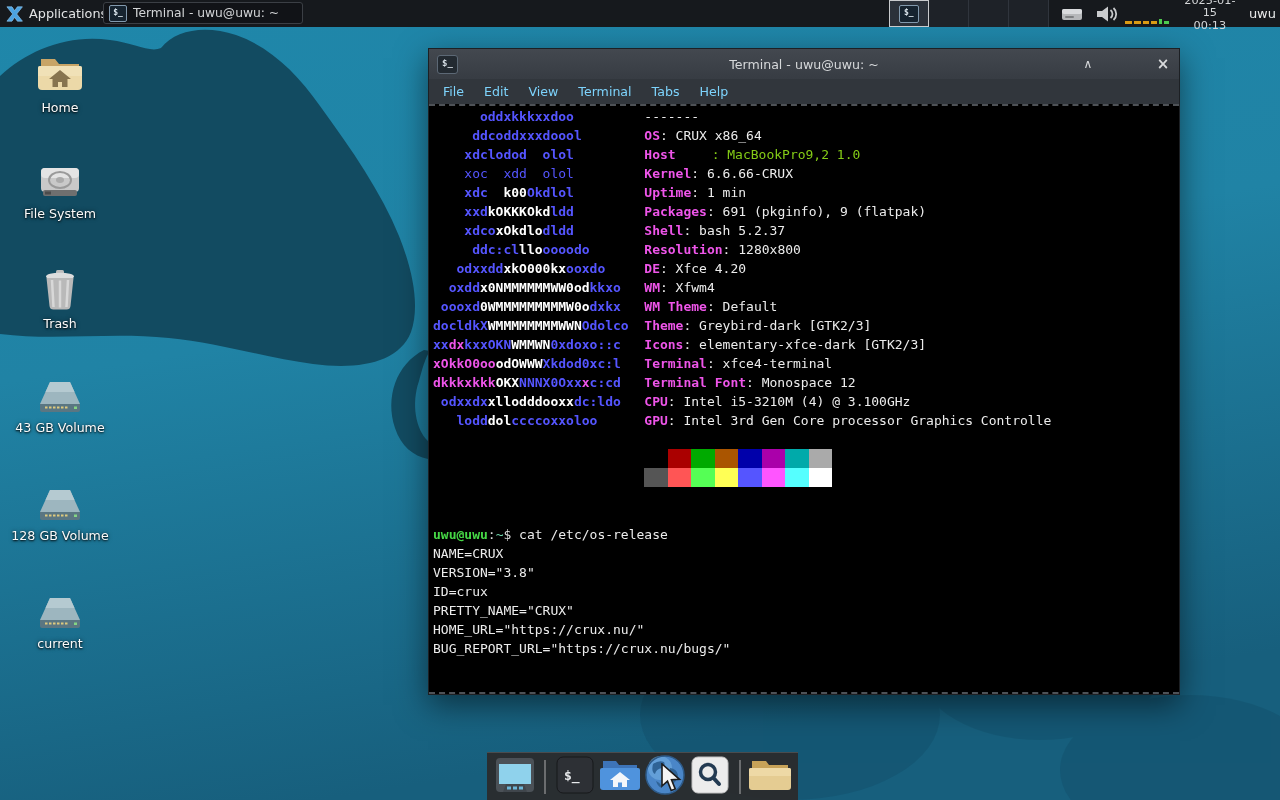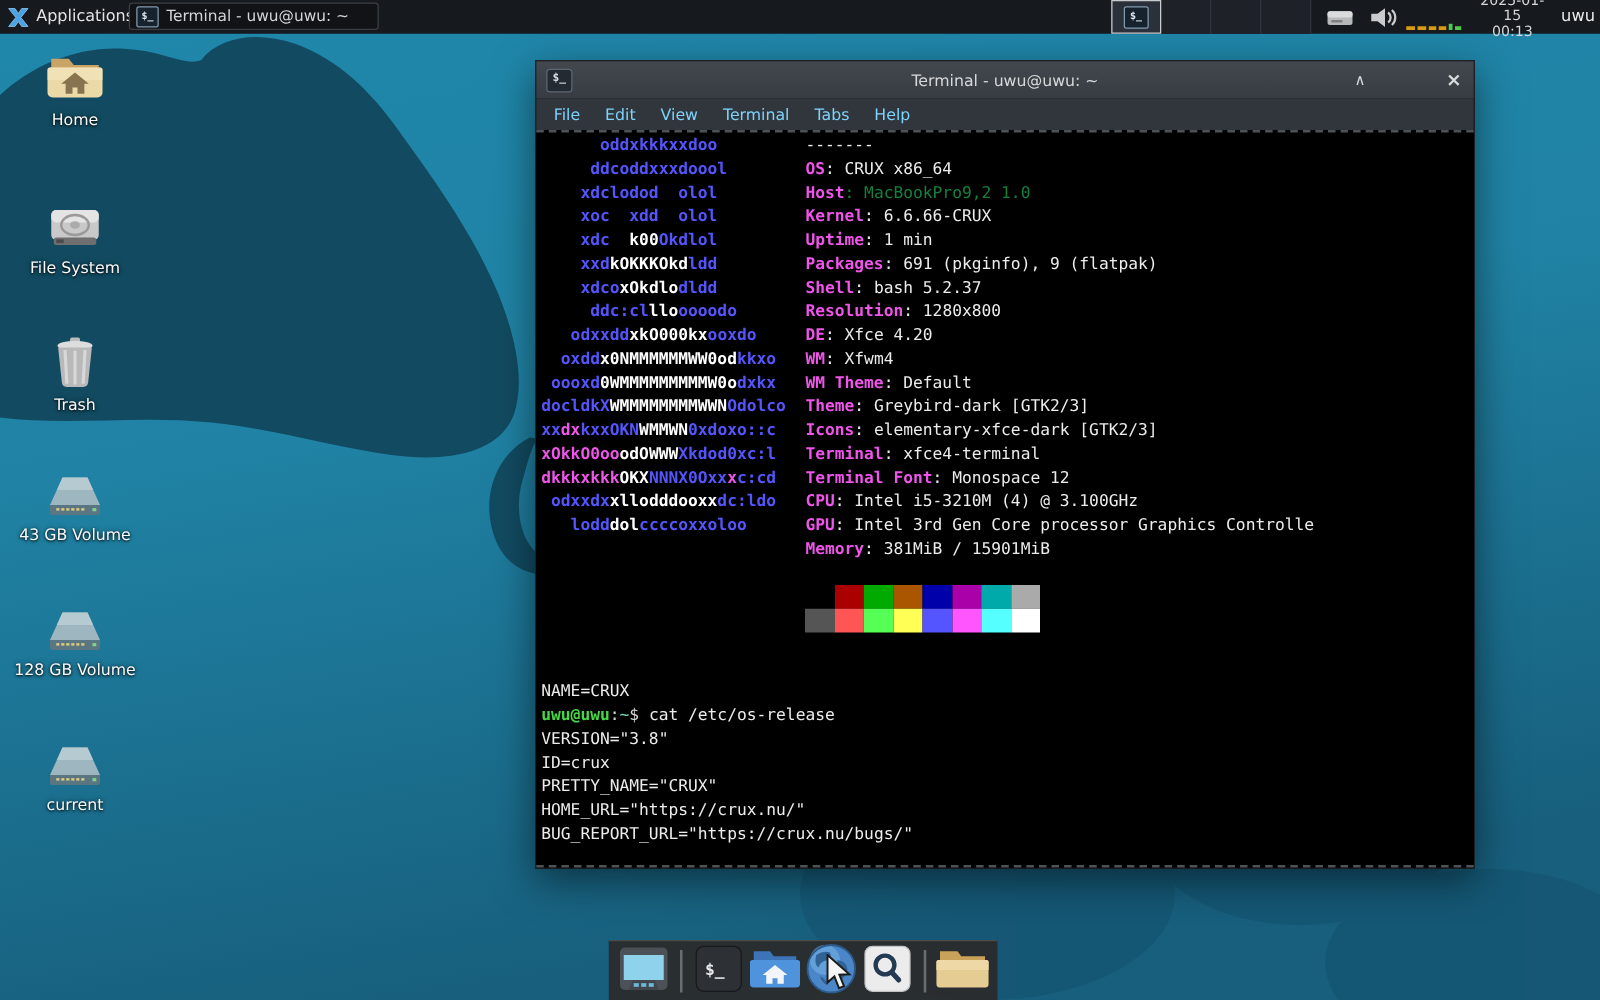--- a/index.html
+++ b/index.html
@@ -84,21 +84,21 @@
                C416,430 411,404 419,381 C422,370 425,358 430,351 Z"></path>
       <g opacity="0.13" fill="#06293a">
         <ellipse cx="790" cy="715" rx="150" ry="85"></ellipse>
         <ellipse cx="1040" cy="670" rx="120" ry="70"></ellipse>
         <ellipse cx="1190" cy="770" rx="130" ry="75"></ellipse>
       </g>
     </g>
   </svg>
 
   <div id="desktop-icons">
-      <div class="dicon" style="top: 40px;"><span><svg width="48" height="44" viewBox="0 0 48 44">
+      <div class="dicon" style="top: 52px;"><span><svg width="48" height="44" viewBox="0 0 48 44">
     <path d="M5,7 h14 l4,5 h20 v8 H5 Z" fill="#c8a567"></path>
     <path d="M4,14 h40 a2,2 0 0 1 2,2 v18 a4,4 0 0 1 -4,4 H6 a4,4 0 0 1 -4,-4 V16 a2,2 0 0 1 2,-2 Z" fill="#ecd9a8"></path>
     <path d="M4,14 h40 a2,2 0 0 1 2,2 v8 H2 v-8 a2,2 0 0 1 2,-2 Z" fill="#f2e4bd" opacity=".7"></path>
     <path d="M24,18 L13,27 h3.5 v8 h5.5 v-5 h4 v5 h5.5 v-8 H35 Z" fill="#87744f"></path>
   </svg></span>
                <div class="label">Home</div></div>
       <div class="dicon" style="top: 160px;"><span><svg width="48" height="42" viewBox="0 0 48 42">
     <rect x="5" y="8" width="38" height="24" rx="4" fill="#c9c9c9"></rect>
     <rect x="5" y="8" width="38" height="10" rx="4" fill="#e4e4e4"></rect>
     <ellipse cx="24" cy="20" rx="11" ry="8" fill="none" stroke="#9a9a9a" stroke-width="2"></ellipse>
@@ -227,43 +227,42 @@
         <span class="menu-item">File</span>
         <span class="menu-item">Edit</span>
         <span class="menu-item">View</span>
         <span class="menu-item">Terminal</span>
         <span class="menu-item">Tabs</span>
         <span class="menu-item">Help</span>
       </div>
     <div id="term-content">
         <div class="trow"><span style="color: rgb(85, 85, 255); font-weight: bold;">      oddxkkkxxdoo</span><span class="tinfo"><span style="color: rgb(236, 236, 236);">-------</span></span></div>
         <div class="trow"><span style="color: rgb(85, 85, 255); font-weight: bold;">     ddcoddxxxdoool</span><span class="tinfo"><span style="color: rgb(239, 85, 234); font-weight: bold;">OS</span><span style="color: rgb(236, 236, 236); text-align: right;">: CRUX x86_64</span></span></div>
-        <div class="trow"><span style="color: rgb(85, 85, 255); font-weight: bold;">    xdclodod  olol</span><span class="tinfo"><span style="color: rgb(239, 85, 234); font-weight: bold;">Host</span><span style="color: #15803d;">: MacBookPro9,2 1.0</span></span></div>
-        <div class="trow"><span style="color: rgb(85, 85, 255); font-weight: bold;">    xoc  xdd  olol</span><span class="tinfo"><span style="color: rgb(239, 85, 234); font-weight: bold;">Kernel</span><span style="color: rgb(236, 236, 236);">: 6.6.66-CRUX</span></span></div>
+        <div class="trow"><span style="color: rgb(85, 85, 255); font-weight: bold;">    xdclodod  olol</span><span class="tinfo"><span style="color: rgb(239, 85, 234); font-weight: bold;">Host</span><span style="color: #84cc16; margin-left: 36px;">: MacBookPro9,2 1.0</span></span></div>
+        <div class="trow"><span style="color: rgb(85, 85, 255); font-weight: normal;">    xoc  xdd  olol</span><span class="tinfo"><span style="color: rgb(239, 85, 234); font-weight: bold;">Kernel</span><span style="color: rgb(236, 236, 236);">: 6.6.66-CRUX</span></span></div>
         <div class="trow"><span style="color: rgb(85, 85, 255); font-weight: bold;">    xdc  </span><span style="color: rgb(255, 255, 255); font-weight: bold;">k00</span><span style="color: rgb(85, 85, 255); font-weight: bold;">Okdlol</span><span class="tinfo"><span style="color: rgb(239, 85, 234); font-weight: bold;">Uptime</span><span style="color: rgb(236, 236, 236);">: 1 min</span></span></div>
         <div class="trow"><span style="color: rgb(85, 85, 255); font-weight: bold;">    xxd</span><span style="color: rgb(255, 255, 255); font-weight: bold;">kOKKKOkd</span><span style="color: rgb(85, 85, 255); font-weight: bold;">ldd</span><span class="tinfo"><span style="color: rgb(239, 85, 234); font-weight: bold;">Packages</span><span style="color: rgb(236, 236, 236);">: 691 (pkginfo), 9 (flatpak)</span></span></div>
         <div class="trow"><span style="color: rgb(85, 85, 255); font-weight: bold;">    xdco</span><span style="color: rgb(255, 255, 255); font-weight: bold;">xOkdlo</span><span style="color: rgb(85, 85, 255); font-weight: bold;">dldd</span><span class="tinfo"><span style="color: rgb(239, 85, 234); font-weight: bold;">Shell</span><span style="color: rgb(236, 236, 236);">: bash 5.2.37</span></span></div>
         <div class="trow"><span style="color: rgb(85, 85, 255); font-weight: bold;">     ddc:cl</span><span style="color: rgb(255, 255, 255); font-weight: bold;">llo</span><span style="color: rgb(85, 85, 255); font-weight: bold;">oooodo</span><span class="tinfo"><span style="color: rgb(239, 85, 234); font-weight: bold;">Resolution</span><span style="color: rgb(236, 236, 236);">: 1280x800</span></span></div>
         <div class="trow"><span style="color: rgb(85, 85, 255); font-weight: bold;">   odxxdd</span><span style="color: rgb(255, 255, 255); font-weight: bold;">xkO000kx</span><span style="color: rgb(85, 85, 255); font-weight: bold;">ooxdo</span><span class="tinfo"><span style="color: rgb(239, 85, 234); font-weight: bold;">DE</span><span style="color: rgb(236, 236, 236);">: Xfce 4.20</span></span></div>
         <div class="trow"><span style="color: rgb(85, 85, 255); font-weight: bold;">  oxdd</span><span style="color: rgb(255, 255, 255); font-weight: bold;">x0NMMMMMMWW0od</span><span style="color: rgb(85, 85, 255); font-weight: bold;">kkxo</span><span class="tinfo"><span style="color: rgb(239, 85, 234); font-weight: bold;">WM</span><span style="color: rgb(236, 236, 236);">: Xfwm4</span></span></div>
         <div class="trow"><span style="color: rgb(85, 85, 255); font-weight: bold;"> oooxd</span><span style="color: rgb(255, 255, 255); font-weight: bold;">0WMMMMMMMMMW0o</span><span style="color: rgb(85, 85, 255); font-weight: bold;">dxkx</span><span class="tinfo"><span style="color: rgb(239, 85, 234); font-weight: bold;">WM Theme</span><span style="color: rgb(236, 236, 236);">: Default</span></span></div>
         <div class="trow"><span style="color: rgb(85, 85, 255); font-weight: bold;">docldkX</span><span style="color: rgb(255, 255, 255); font-weight: bold;">WMMMMMMMMWWN</span><span style="color: rgb(85, 85, 255); font-weight: bold;">Odolco</span><span class="tinfo"><span style="color: rgb(239, 85, 234); font-weight: bold;">Theme</span><span style="color: rgb(236, 236, 236);">: Greybird-dark [GTK2/3]</span></span></div>
         <div class="trow"><span style="color: rgb(85, 85, 255); font-weight: bold;">xx</span><span style="color: rgb(239, 85, 234); font-weight: bold;">dx</span><span style="color: rgb(85, 85, 255); font-weight: bold;">kxxOKN</span><span style="color: rgb(255, 255, 255); font-weight: bold;">WMMWN</span><span style="color: rgb(85, 85, 255); font-weight: bold;">0xdoxo::c</span><span class="tinfo"><span style="color: rgb(239, 85, 234); font-weight: bold;">Icons</span><span style="color: rgb(236, 236, 236);">: elementary-xfce-dark [GTK2/3]</span></span></div>
         <div class="trow"><span style="color: rgb(239, 85, 234); font-weight: bold;">xOkkO0oo</span><span style="color: rgb(255, 255, 255); font-weight: bold;">odOWWW</span><span style="color: rgb(85, 85, 255); font-weight: bold;">Xkdod0xc:l</span><span class="tinfo"><span style="color: rgb(239, 85, 234); font-weight: bold;">Terminal</span><span style="color: rgb(236, 236, 236);">: xfce4-terminal</span></span></div>
         <div class="trow"><span style="color: rgb(239, 85, 234); font-weight: bold;">dkkkxkkk</span><span style="color: rgb(255, 255, 255); font-weight: bold;">OKX</span><span style="color: rgb(85, 85, 255); font-weight: bold;">NNNX0Oxx</span><span style="color: rgb(239, 85, 234); font-weight: bold;">x</span><span style="color: rgb(85, 85, 255); font-weight: bold;">c:cd</span><span class="tinfo"><span style="color: rgb(239, 85, 234); font-weight: bold;">Terminal Font</span><span style="color: rgb(236, 236, 236);">: Monospace 12</span></span></div>
         <div class="trow"><span style="color: rgb(85, 85, 255); font-weight: bold;"> odxxdx</span><span style="color: rgb(255, 255, 255); font-weight: bold;">xllodddooxx</span><span style="color: rgb(85, 85, 255); font-weight: bold;">dc:ldo</span><span class="tinfo"><span style="color: rgb(239, 85, 234); font-weight: bold;">CPU</span><span style="color: rgb(236, 236, 236);">: Intel i5-3210M (4) @ 3.100GHz</span></span></div>
         <div class="trow"><span style="color: rgb(85, 85, 255); font-weight: bold;">   lodd</span><span style="color: rgb(255, 255, 255); font-weight: bold;">dol</span><span style="color: rgb(85, 85, 255); font-weight: bold;">ccccoxxoloo</span><span class="tinfo"><span style="color: rgb(239, 85, 234); font-weight: bold;">GPU</span><span style="color: rgb(236, 236, 236);">: Intel 3rd Gen Core processor Graphics Controlle</span></span></div>
-        <div class="trow"><span class="tinfo"><span style="color: rgb(239, 85, 234); font-weight: bold;">Memory</span><span style="color: rgb(236, 236, 236);">: 381MiB / 15901MiB</span></span></div>
         <div class="trow"></div>
         <div class="trow"><span class="tinfo"><span class="pblock" style="background: rgb(0, 0, 0);"></span><span class="pblock" style="background: rgb(170, 0, 0);"></span><span class="pblock" style="background: rgb(0, 170, 0);"></span><span class="pblock" style="background: rgb(170, 85, 0);"></span><span class="pblock" style="background: rgb(0, 0, 170);"></span><span class="pblock" style="background: rgb(170, 0, 170);"></span><span class="pblock" style="background: rgb(0, 170, 170);"></span><span class="pblock" style="background: rgb(170, 170, 170);"></span></span></div>
         <div class="trow"><span class="tinfo"><span class="pblock" style="background: rgb(85, 85, 85);"></span><span class="pblock" style="background: rgb(255, 85, 85);"></span><span class="pblock" style="background: rgb(85, 255, 85);"></span><span class="pblock" style="background: rgb(255, 255, 85);"></span><span class="pblock" style="background: rgb(85, 85, 255);"></span><span class="pblock" style="background: rgb(255, 85, 255);"></span><span class="pblock" style="background: rgb(85, 255, 255);"></span><span class="pblock" style="background: rgb(255, 255, 255);"></span></span></div>
         <div class="trow"></div>
         <div class="trow"></div>
+        <div class="trow"><span style="color: rgb(70, 216, 70); font-weight: bold;">uwu@uwu</span><span style="color: rgb(216, 216, 216);">:</span><span style="color: rgb(111, 217, 174);">~</span><span style="color: rgb(216, 216, 216);">$ </span><span style="color: rgb(236, 236, 236);">cat /etc/os-release</span></div>
         <div class="trow"><span style="color: rgb(236, 236, 236);">NAME=CRUX</span></div>
-        <div class="trow"><span style="color: rgb(70, 216, 70); font-weight: bold;">uwu@uwu</span><span style="color: rgb(216, 216, 216);">:</span><span style="color: rgb(111, 217, 174);">~</span><span style="color: rgb(216, 216, 216);">$ </span><span style="color: rgb(236, 236, 236);">cat /etc/os-release</span></div>
         <div class="trow"><span style="color: rgb(236, 236, 236);">VERSION="3.8"</span></div>
         <div class="trow"><span style="color: rgb(236, 236, 236);">ID=crux</span></div>
         <div class="trow"><span style="color: rgb(236, 236, 236);">PRETTY_NAME="CRUX"</span></div>
         <div class="trow"><span style="color: rgb(236, 236, 236);">HOME_URL="https://crux.nu/"</span></div>
         <div class="trow"><span style="color: rgb(236, 236, 236);">BUG_REPORT_URL="https://crux.nu/bugs/"</span></div>
       </div>
   </div>
 
   <div id="dock">
       <div class="dock-item">

